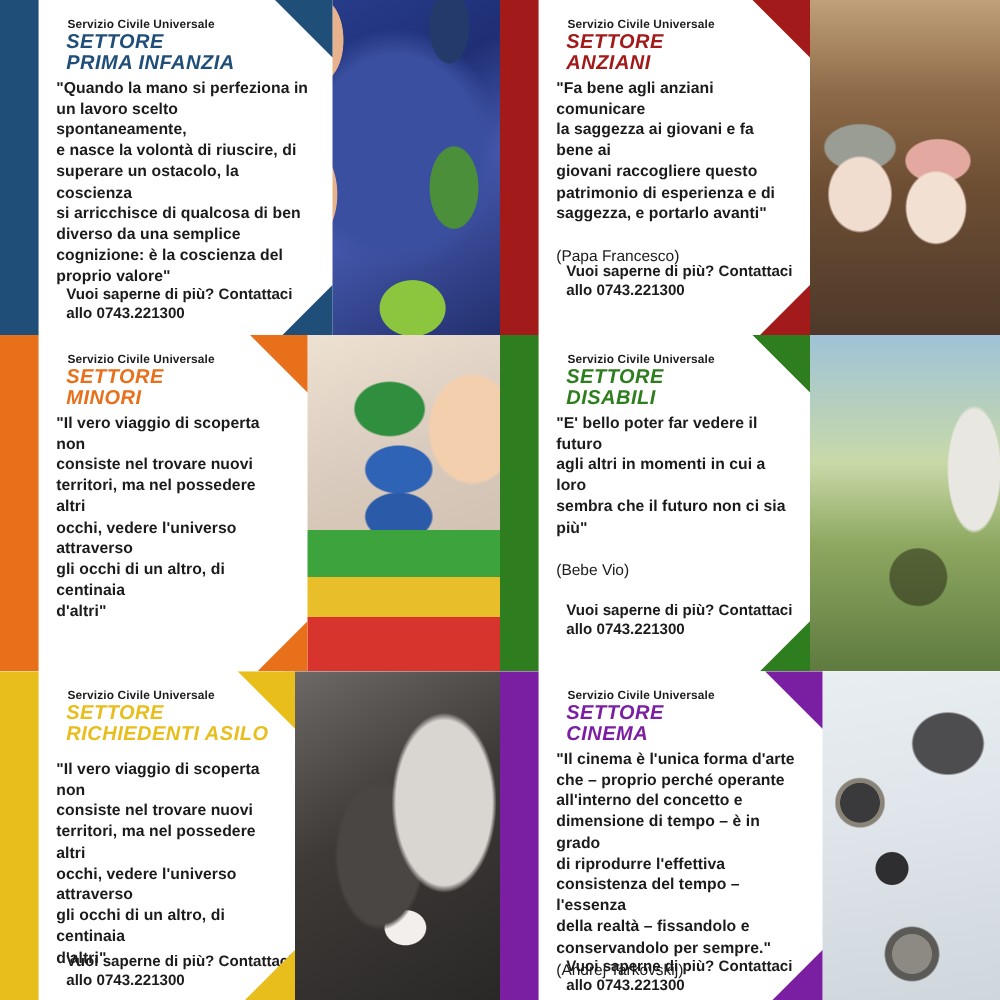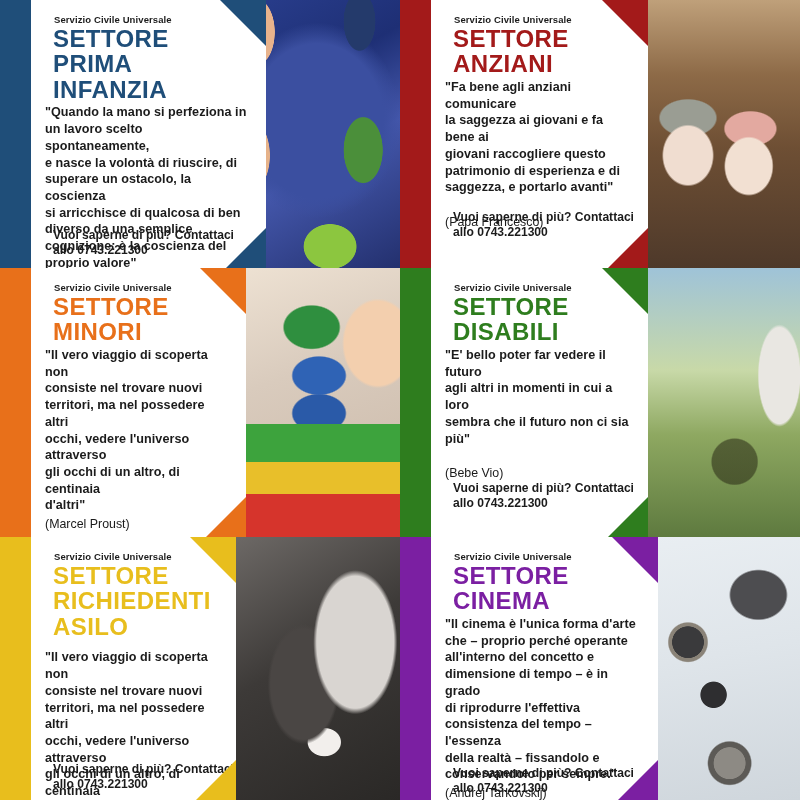--- a/index.html
+++ b/index.html
@@ -52,21 +52,22 @@
     font-size:9.5px;
     font-weight:700;
     color:#1c1c1c;
     letter-spacing:.1px;
     margin-left:9px;
     margin-bottom:1px;
     white-space:nowrap;
   }
   .title {
     font-weight:900;
-    font-size:24px;
+    font-style:italic;
+    font-size:16px;
     line-height:1.06;
     letter-spacing:.4px;
     margin-left:8px;
     margin-bottom:2px;
     white-space:pre-line;
   }
   .quote {
     font-size:12.6px;
     line-height:1.33;
     color:#1b1b1b;
@@ -208,21 +209,20 @@
       <div class="tri tri-br" style="border-bottom-color:#E8701A"></div>
       <div class="eyebrow">Servizio Civile Universale</div>
       <div class="title" style="color:#E8701A">SETTORE
 MINORI</div>
       <div class="quote">"Il vero viaggio di scoperta non
 consiste nel trovare nuovi
 territori, ma nel possedere altri
 occhi, vedere l'universo attraverso
 gli occhi di un altro, di centinaia
 d'altri"</div>
-      <div class="author">(Marcel Proust)</div>
     </div>
   </div>
 
   <div class="panel">
     <div class="photo" style="left:57%">
       <div class="ph-inner ph-wheelchair"></div>
     </div>
     <div class="bar" style="background:#2E7D1E"></div>
     <div class="card" style="right:38%">
       <div class="tri tri-tr" style="border-top-color:#2E7D1E"></div>

